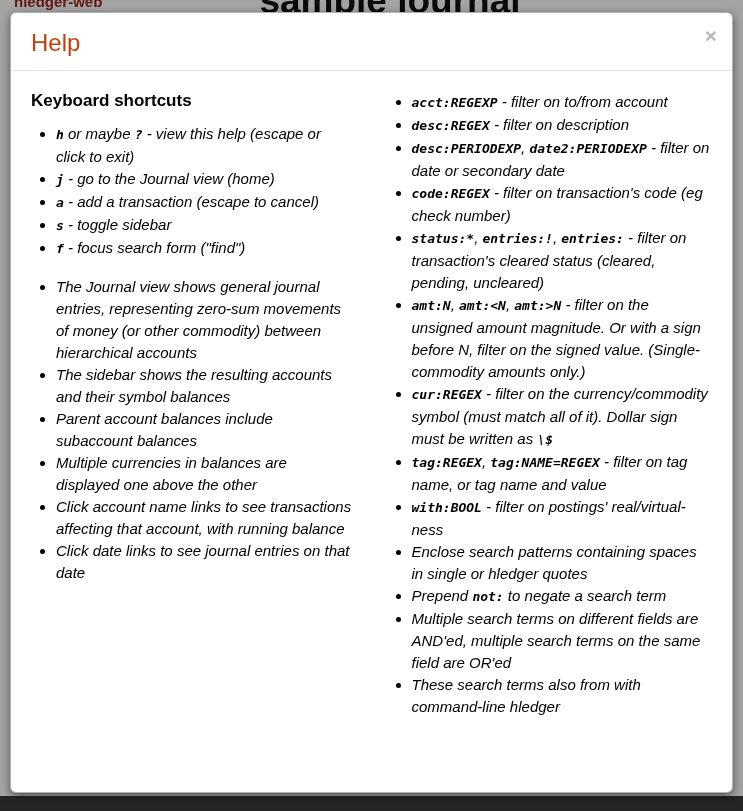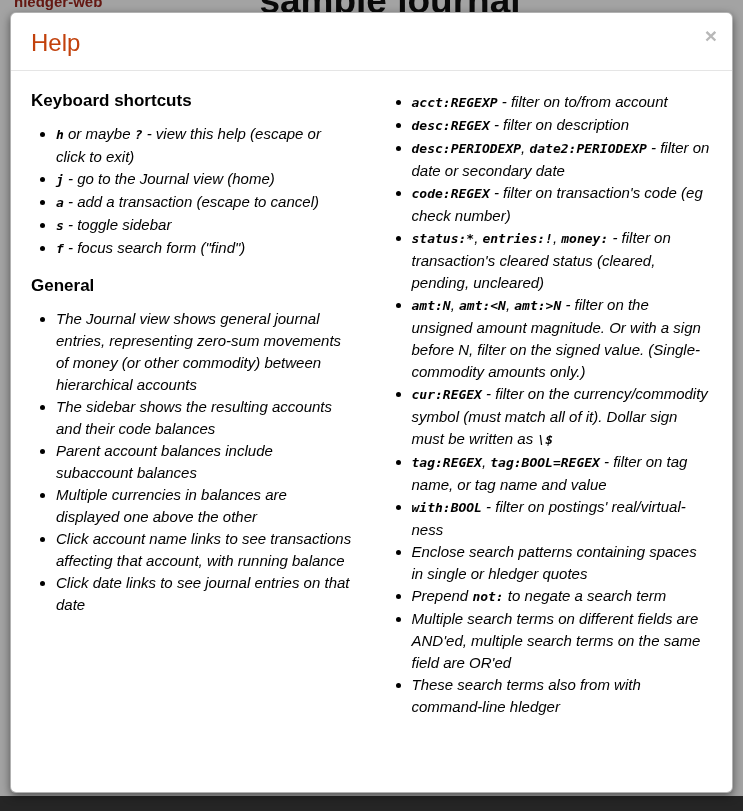--- a/index.html
+++ b/index.html
@@ -94,42 +94,41 @@
           <h4 class="section-heading">Keyboard shortcuts</h4>
           <ul class="help-list">
             <li><code>h</code> or maybe <code>?</code> - view this help (escape or click to exit)</li>
             <li><code>j</code> - go to the Journal view (home)</li>
             <li><code>a</code> - add a transaction (escape to cancel)</li>
             <li><code>s</code> - toggle sidebar</li>
             <li><code>f</code> - focus search form ("find")</li>
           </ul>
         </div>
         <div class="section-block">
-          <h4 class="section-heading">General</h4>
           <ul class="help-list">
             <li>The Journal view shows general journal entries, representing zero-sum movements of money (or other commodity) between hierarchical accounts</li>
-            <li>The sidebar shows the resulting accounts and their code balances</li>
+            <li>The sidebar shows the resulting accounts and their symbol balances</li>
             <li>Parent account balances include subaccount balances</li>
             <li>Multiple currencies in balances are displayed one above the other</li>
             <li>Click account name links to see transactions affecting that account, with running balance</li>
             <li>Click date links to see journal entries on that date</li>
           </ul>
         </div>
       </div>
     <div class="col col-right" id="col-1">
         <div class="section-block">
           <ul class="help-list">
             <li><code>acct:REGEXP</code> - filter on to/from account</li>
             <li><code>desc:REGEX</code> - filter on description</li>
             <li><code>desc:PERIODEXP</code>, <code>date2:PERIODEXP</code> - filter on date or secondary date</li>
             <li><code>code:REGEX</code> - filter on transaction's code (eg check number)</li>
-            <li><code>status:*</code>, <code>entries:!</code>, <code>money:</code> - filter on transaction's cleared status (cleared, pending, uncleared)</li>
+            <li><code>status:*</code>, <code>entries:!</code>, <code>entries:</code> - filter on transaction's cleared status (cleared, pending, uncleared)</li>
             <li><code>amt:N</code>, <code>amt:&lt;N</code>, <code>amt:&gt;N</code> - filter on the unsigned amount magnitude. Or with a sign before N, filter on the signed value. (Single-commodity amounts only.)</li>
             <li><code>cur:REGEX</code> - filter on the currency/commodity symbol (must match all of it). Dollar sign must be written as <code>\$</code></li>
-            <li><code>tag:REGEX</code>, <code>tag:BOOL=REGEX</code> - filter on tag name, or tag name and value</li>
+            <li><code>tag:REGEX</code>, <code>tag:NAME=REGEX</code> - filter on tag name, or tag name and value</li>
             <li><code>with:BOOL</code> - filter on postings' real/virtual-ness</li>
             <li>Enclose search patterns containing spaces in single or hledger quotes</li>
             <li>Prepend <code>not:</code> to negate a search term</li>
             <li>Multiple search terms on different fields are AND'ed, multiple search terms on the same field are OR'ed</li>
             <li>These search terms also from with command-line hledger</li>
           </ul>
         </div>
       </div>
   </div>
 </div>

